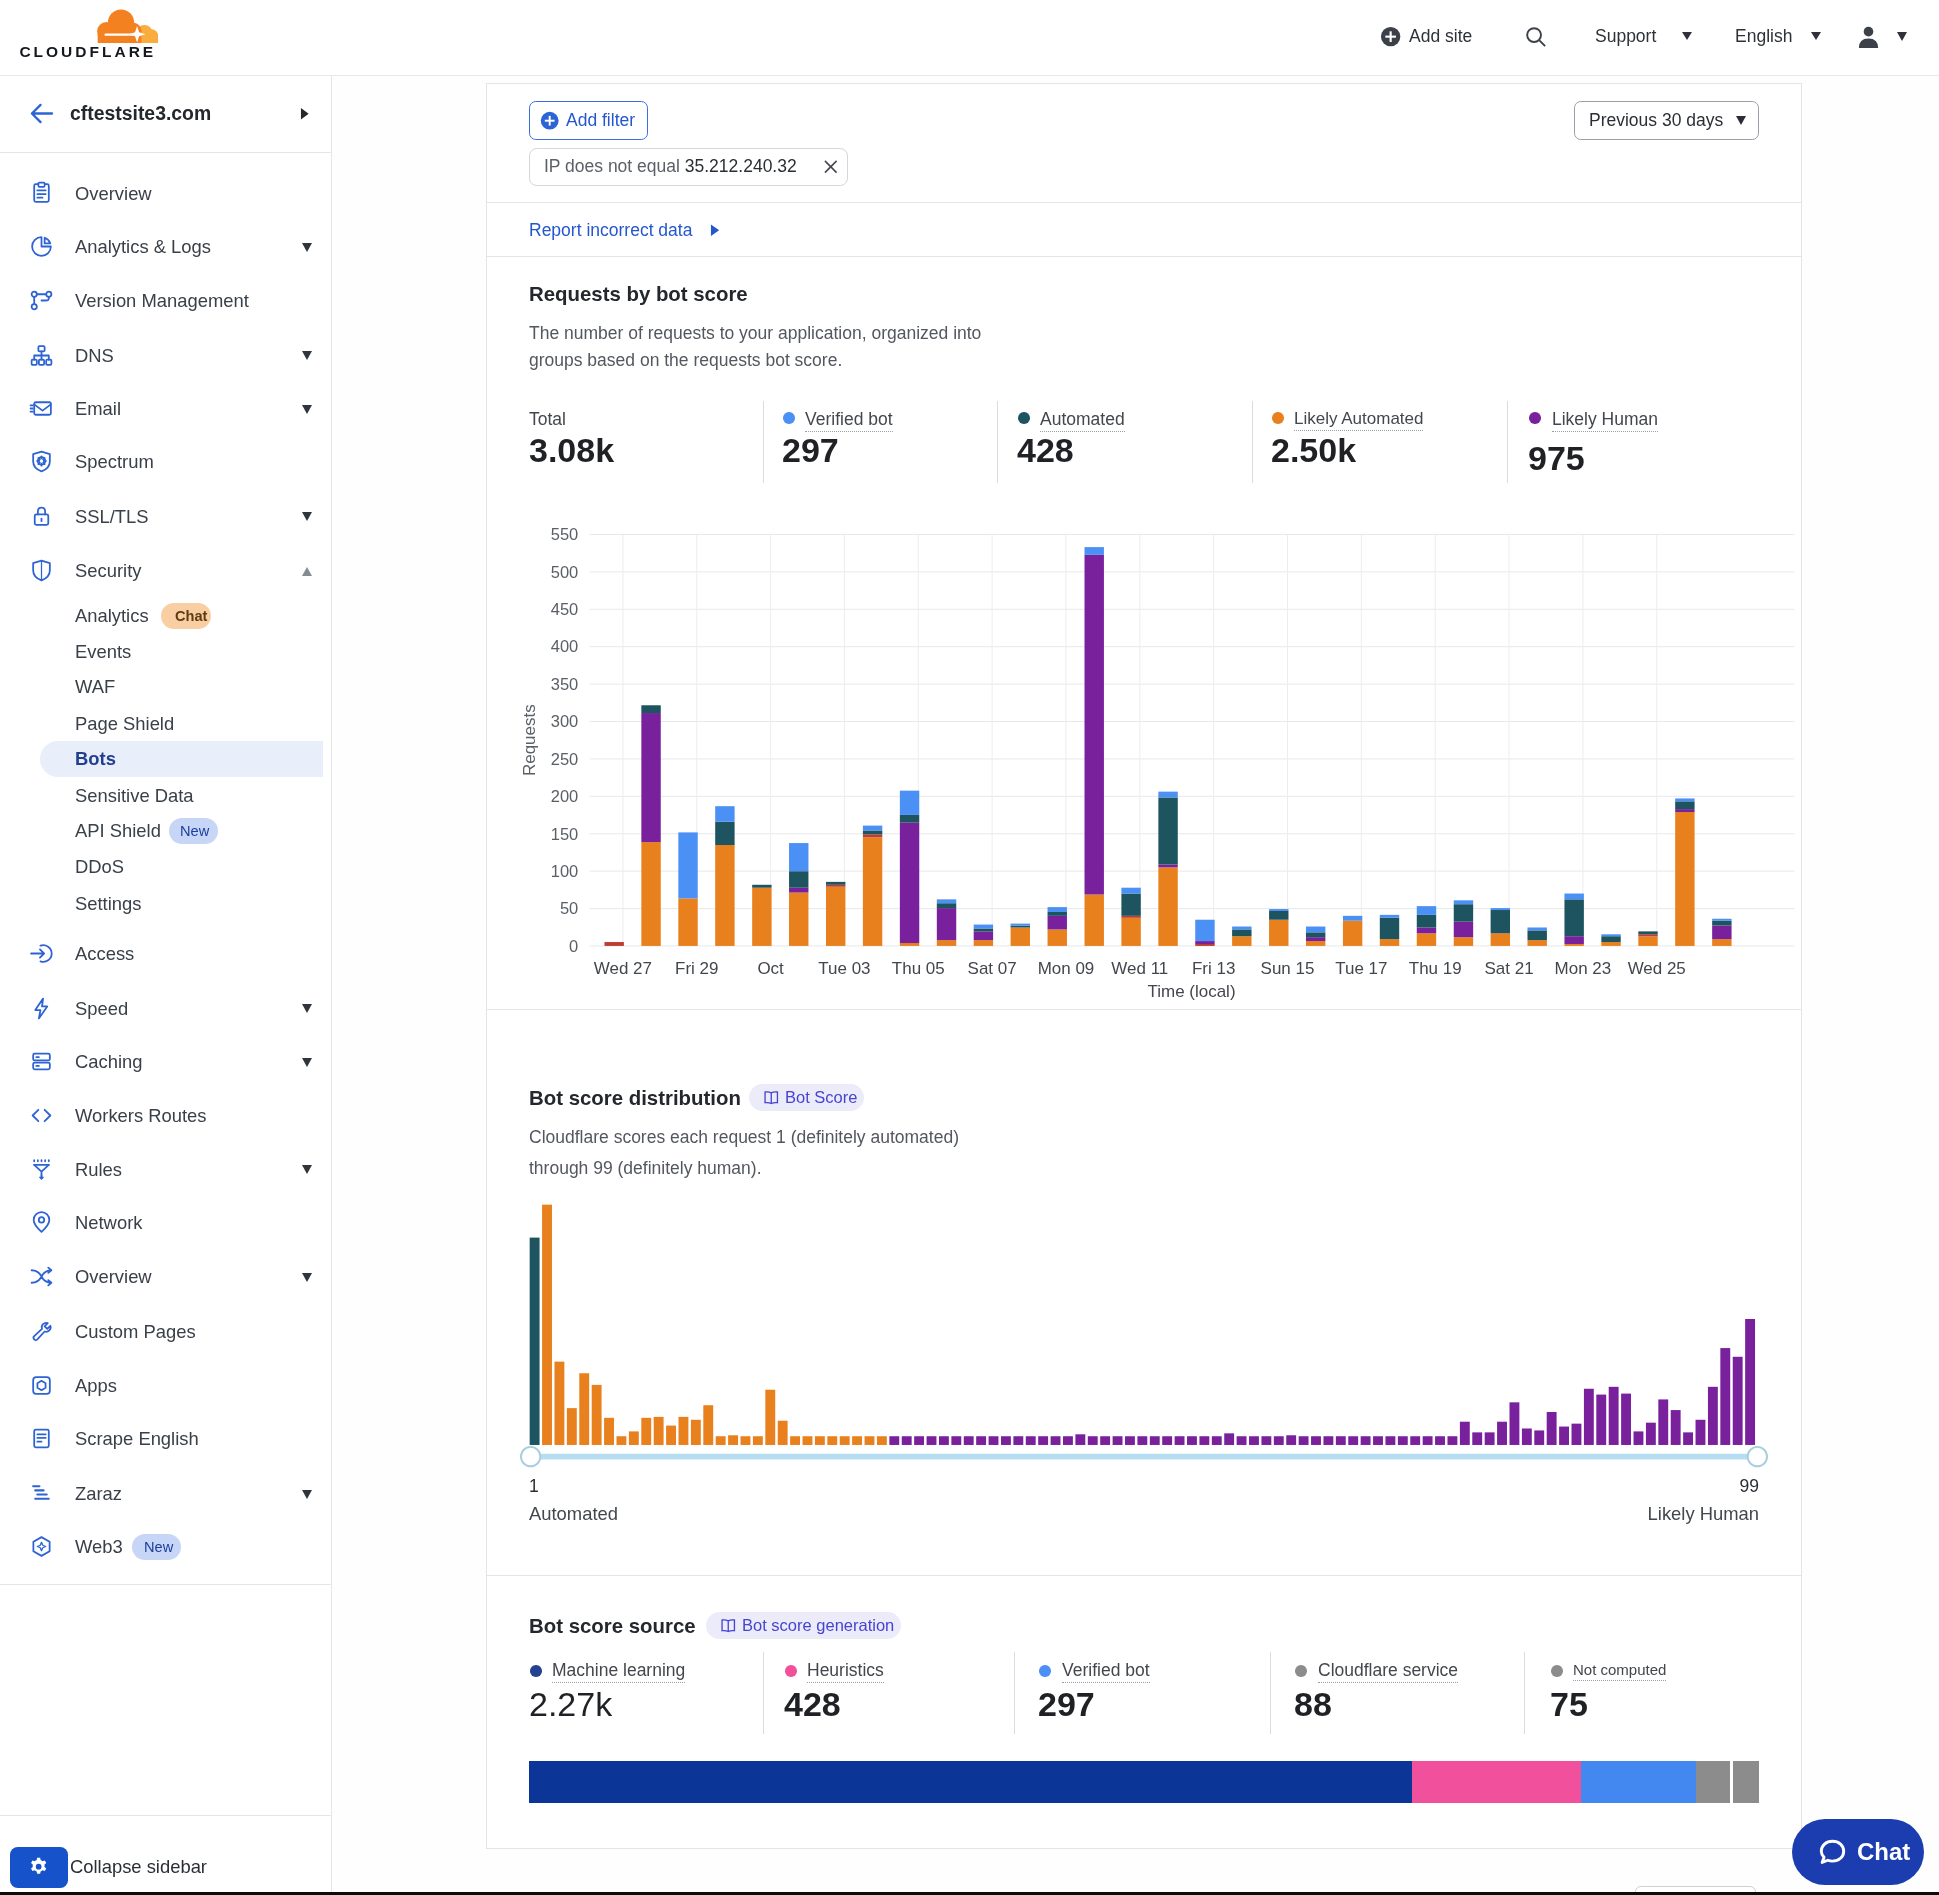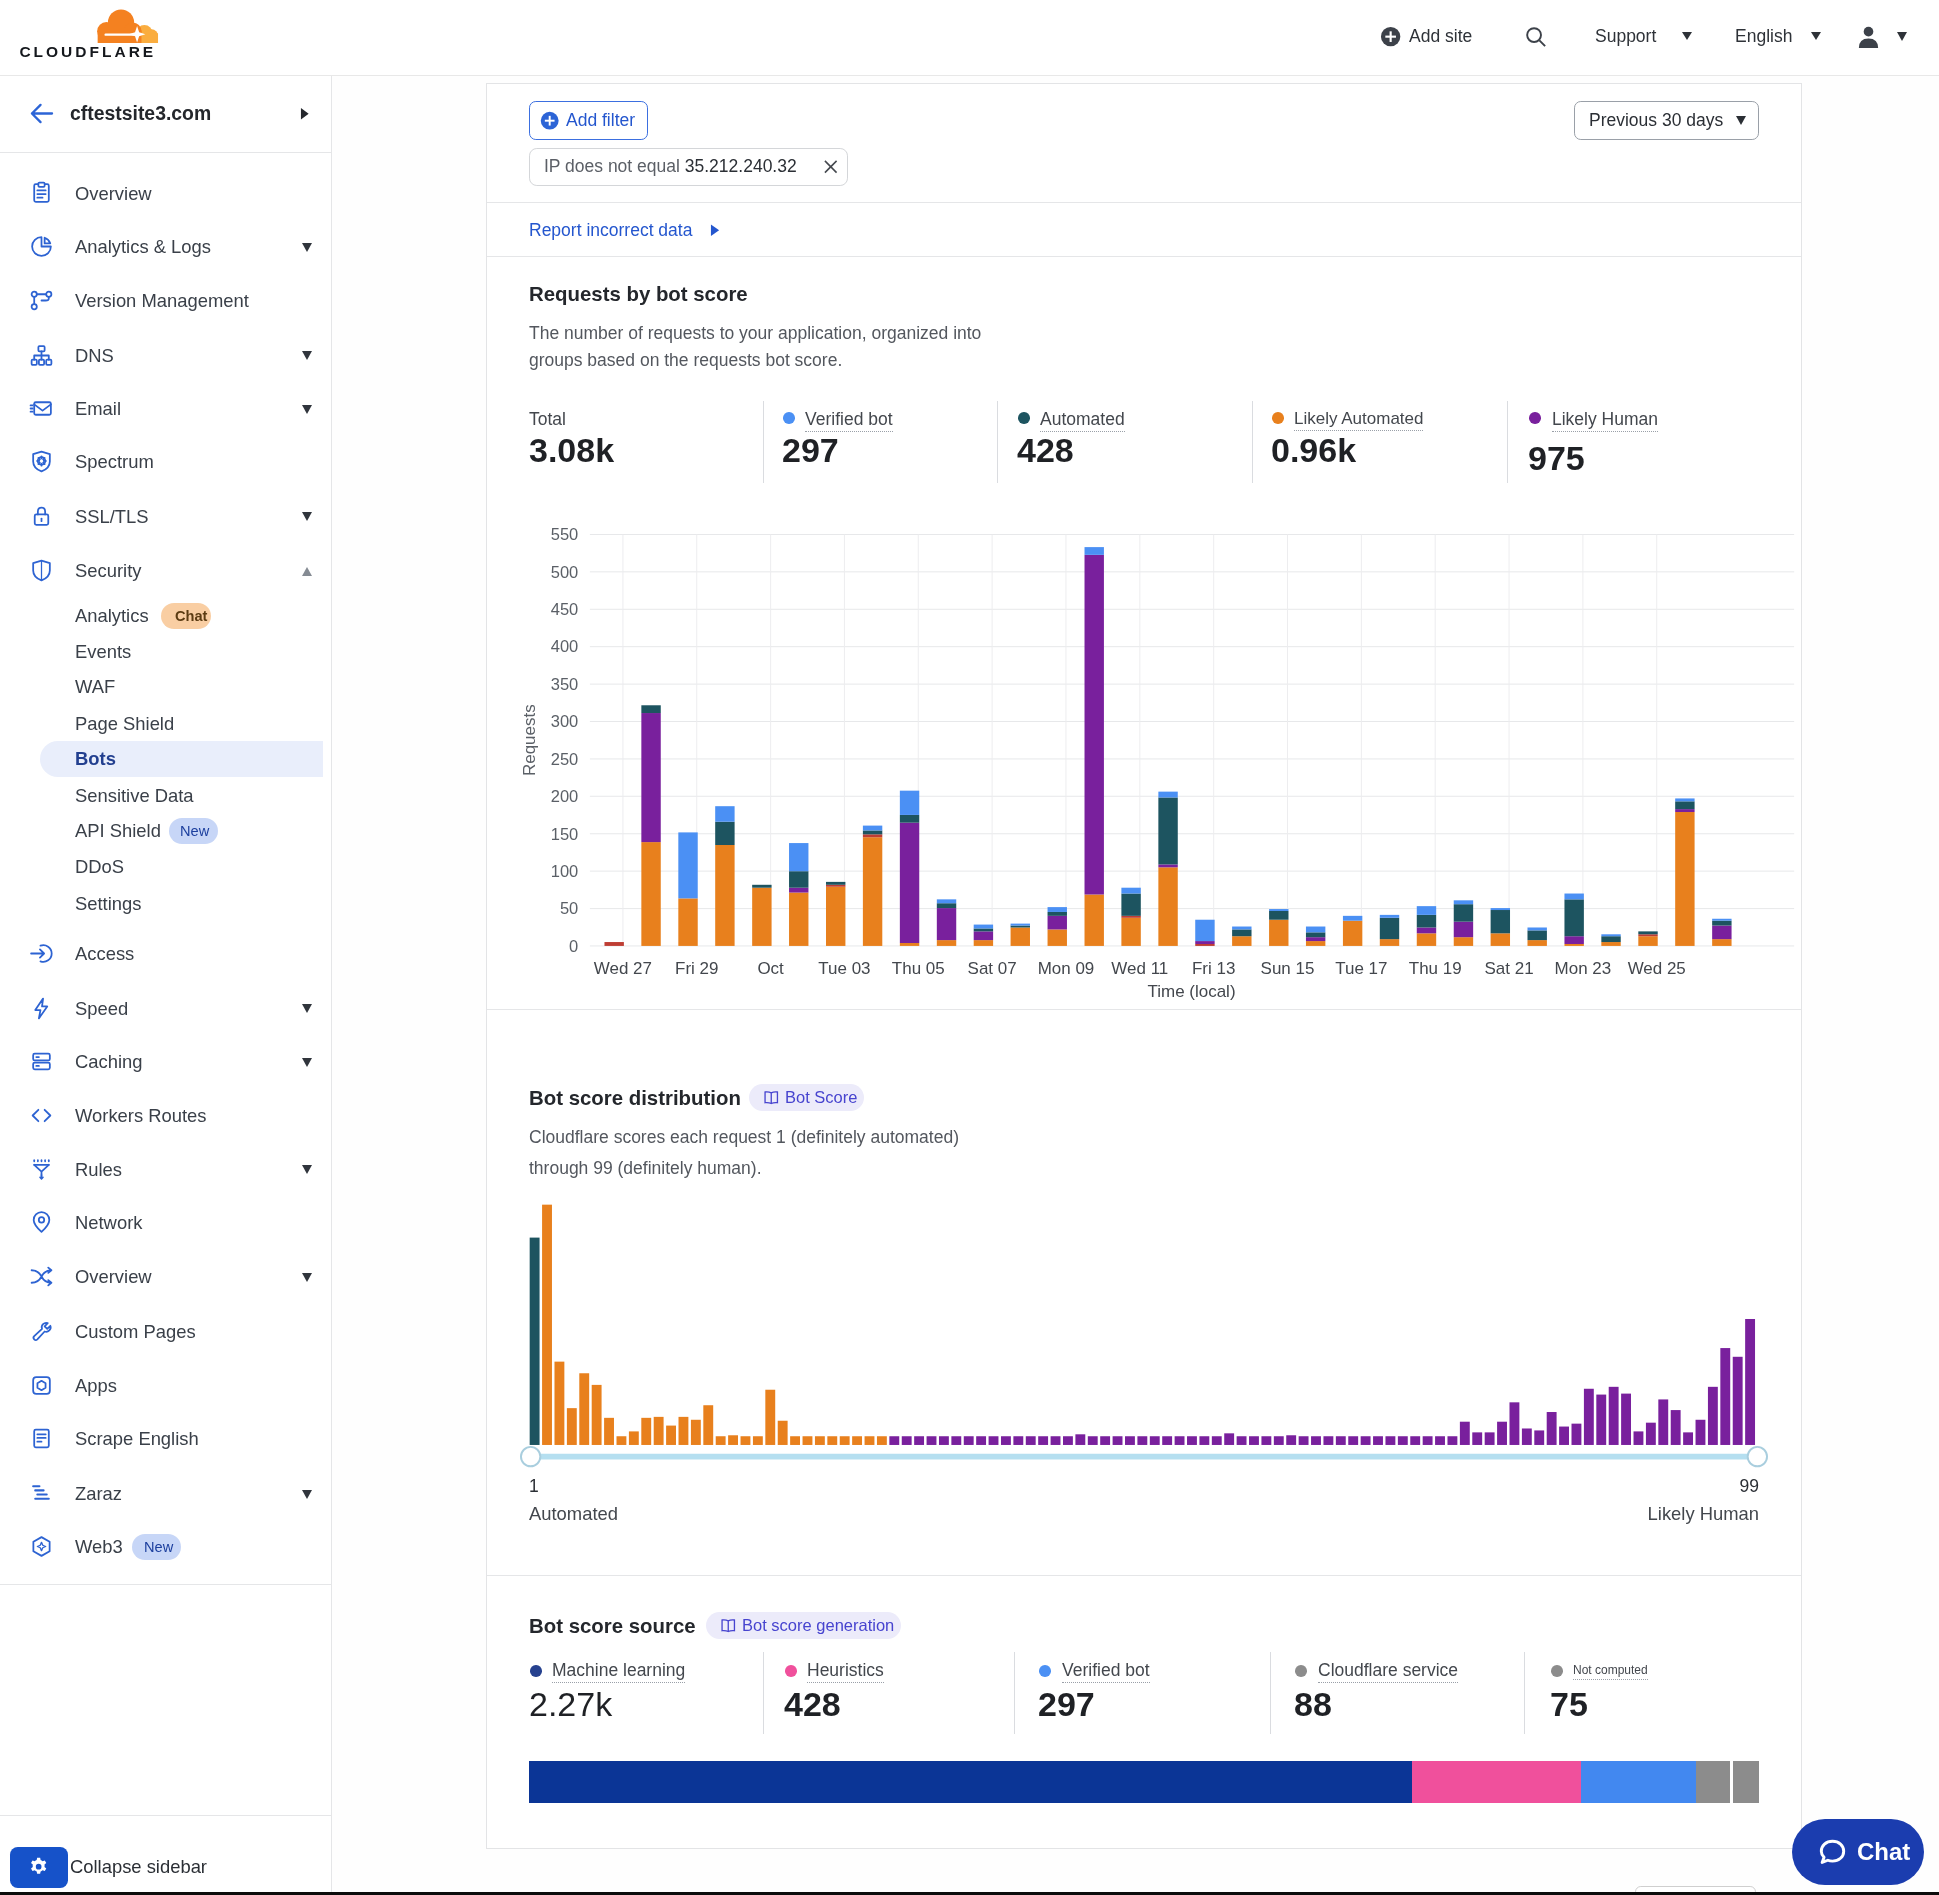--- a/index.html
+++ b/index.html
@@ -236,21 +236,21 @@
 <div class="ab " style="left:529px;top:406px;font-size:17.5px;color:#43474d;height:26px;line-height:26px;">Total</div>
 <div class="ab " style="left:529px;top:425px;font-size:34px;color:#1f2125;height:50px;line-height:50px;font-weight:600;">3.08k</div>
 <div class="ab" style="left:783px;top:412px;width:11.6px;height:11.6px;border-radius:50%;background:#4B90F4;"></div>
 <div class="ab " style="left:805px;top:406px;font-size:17.5px;color:#43474d;height:26px;line-height:26px;"><span style="border-bottom:1.9px dotted #9aa0a8;padding-bottom:1.9px;">Verified bot</span></div>
 <div class="ab " style="left:782px;top:425px;font-size:34px;color:#1f2125;height:50px;line-height:50px;font-weight:600;">297</div>
 <div class="ab" style="left:1018px;top:412px;width:11.6px;height:11.6px;border-radius:50%;background:#1D5460;"></div>
 <div class="ab " style="left:1040px;top:406px;font-size:17.5px;color:#43474d;height:26px;line-height:26px;"><span style="border-bottom:1.9px dotted #9aa0a8;padding-bottom:1.9px;">Automated</span></div>
 <div class="ab " style="left:1017px;top:425px;font-size:34px;color:#1f2125;height:50px;line-height:50px;font-weight:600;">428</div>
 <div class="ab" style="left:1272px;top:412px;width:11.6px;height:11.6px;border-radius:50%;background:#E8801D;"></div>
 <div class="ab " style="left:1294px;top:406px;font-size:17px;color:#43474d;height:26px;line-height:26px;"><span style="border-bottom:1.9px dotted #9aa0a8;padding-bottom:1.9px;">Likely Automated</span></div>
-<div class="ab " style="left:1271px;top:425px;font-size:34px;color:#1f2125;height:50px;line-height:50px;font-weight:600;">0.96k</div>
+<div class="ab " style="left:1271px;top:425px;font-size:34px;color:#1f2125;height:50px;line-height:50px;font-weight:600;">2.50k</div>
 <div class="ab" style="left:1529px;top:412px;width:11.6px;height:11.6px;border-radius:50%;background:#79209D;"></div>
 <div class="ab " style="left:1552px;top:406px;font-size:17.5px;color:#43474d;height:26px;line-height:26px;"><span style="border-bottom:1.9px dotted #9aa0a8;padding-bottom:1.9px;">Likely Human</span></div>
 <div class="ab " style="left:1528px;top:425px;font-size:34px;color:#1f2125;height:50px;line-height:50px;font-weight:600;margin-top:8px;">975</div>
 <div class="ab" style="left:763px;top:401px;width:1px;height:82px;background:#dadce0;"></div>
 <div class="ab" style="left:997px;top:401px;width:1px;height:82px;background:#dadce0;"></div>
 <div class="ab" style="left:1252px;top:401px;width:1px;height:82px;background:#dadce0;"></div>
 <div class="ab" style="left:1507px;top:401px;width:1px;height:82px;background:#dadce0;"></div>
 <svg class="ab" style="left:486px;top:485px;" width="1316px" height="524" viewBox="0 0 1356 540" font-family="Liberation Sans, sans-serif">
     <line x1="107" y1="475.0" x2="1348" y2="475.0" stroke="#e6e7e9" stroke-width="1"></line>
     <text x="95" y="481.0" font-size="17" fill="#5b6067" text-anchor="end">0</text>
@@ -541,21 +541,21 @@
 <div class="ab" style="left:785px;top:1665px;width:11.6px;height:11.6px;border-radius:50%;background:#F0509C;"></div>
 <div class="ab " style="left:807px;top:1657px;font-size:17.5px;color:#43474d;height:26px;line-height:26px;"><span style="border-bottom:1.9px dotted #9aa0a8;padding-bottom:1.9px;">Heuristics</span></div>
 <div class="ab " style="left:784px;top:1679px;font-size:34px;color:#1f2125;height:50px;line-height:50px;font-weight:600;">428</div>
 <div class="ab" style="left:1039px;top:1665px;width:11.6px;height:11.6px;border-radius:50%;background:#4B90F4;"></div>
 <div class="ab " style="left:1062px;top:1657px;font-size:17.5px;color:#43474d;height:26px;line-height:26px;"><span style="border-bottom:1.9px dotted #9aa0a8;padding-bottom:1.9px;">Verified bot</span></div>
 <div class="ab " style="left:1038px;top:1679px;font-size:34px;color:#1f2125;height:50px;line-height:50px;font-weight:600;">297</div>
 <div class="ab" style="left:1295px;top:1665px;width:11.6px;height:11.6px;border-radius:50%;background:#8C8C8C;"></div>
 <div class="ab " style="left:1318px;top:1657px;font-size:17.5px;color:#43474d;height:26px;line-height:26px;"><span style="border-bottom:1.9px dotted #9aa0a8;padding-bottom:1.9px;">Cloudflare service</span></div>
 <div class="ab " style="left:1294px;top:1679px;font-size:34px;color:#1f2125;height:50px;line-height:50px;font-weight:600;">88</div>
 <div class="ab" style="left:1551px;top:1665px;width:11.6px;height:11.6px;border-radius:50%;background:#8C8C8C;"></div>
-<div class="ab " style="left:1573px;top:1657px;font-size:12px;color:#43474d;height:26px;line-height:26px;text-align:right;"><span style="border-bottom:1.9px dotted #9aa0a8;padding-bottom:1.9px;">Not computed</span></div>
+<div class="ab " style="left:1573px;top:1657px;font-size:15px;color:#43474d;height:26px;line-height:26px;text-align:right;"><span style="border-bottom:1.9px dotted #9aa0a8;padding-bottom:1.9px;">Not computed</span></div>
 <div class="ab " style="left:1550px;top:1679px;font-size:34px;color:#1f2125;height:50px;line-height:50px;font-weight:600;">75</div>
 <div class="ab" style="left:763px;top:1652px;width:1px;height:82px;background:#dadce0;"></div>
 <div class="ab" style="left:1014px;top:1652px;width:1px;height:82px;background:#dadce0;"></div>
 <div class="ab" style="left:1270px;top:1652px;width:1px;height:82px;background:#dadce0;"></div>
 <div class="ab" style="left:1524px;top:1652px;width:1px;height:82px;background:#dadce0;"></div>
 <div class="ab" style="left:529px;top:1761px;width:883px;height:42px;background:#0B3596;"></div>
 <div class="ab" style="left:1412px;top:1761px;width:169px;height:42px;background:#F0509C;"></div>
 <div class="ab" style="left:1581px;top:1761px;width:115px;height:42px;background:#4288F0;"></div>
 <div class="ab" style="left:1696px;top:1761px;width:34px;height:42px;background:#8C8C8C;"></div>
 <div class="ab" style="left:1733px;top:1761px;width:26px;height:42px;background:#8C8C8C;"></div>

